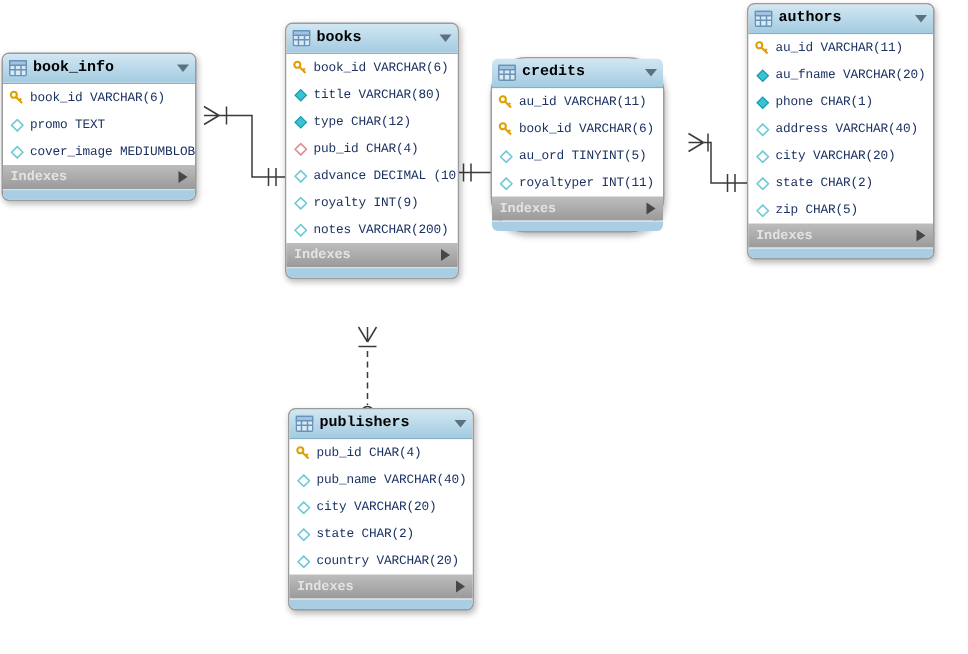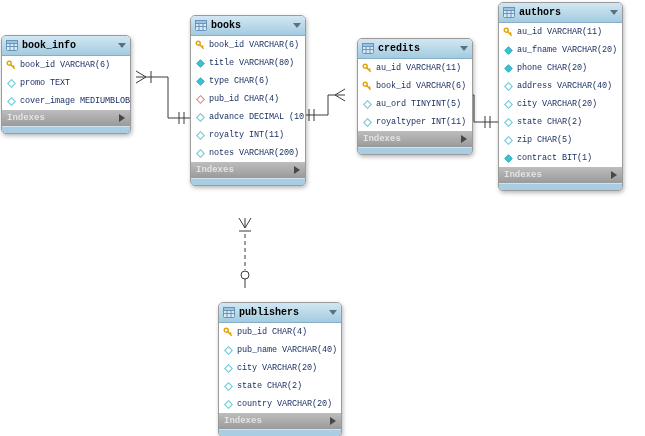--- a/index.html
+++ b/index.html
@@ -128,21 +128,21 @@
             </svg>
           </span>
           <span>title VARCHAR(80)</span>
         </div>
         <div class="row">
           <span class="cicon">
             <svg width="9" height="9" viewBox="0 0 9 9">
               <path d="M4.5 0.7 L8.3 4.5 L4.5 8.3 L0.7 4.5 Z" fill="#39c2d4" stroke="#169aae" stroke-width="0.8"></path>
             </svg>
           </span>
-          <span>type CHAR(6)</span>
+          <span>type CHAR(12)</span>
         </div>
         <div class="row">
           <span class="cicon">
             <svg width="9" height="9" viewBox="0 0 9 9">
               <path d="M4.5 0.7 L8.3 4.5 L4.5 8.3 L0.7 4.5 Z" fill="#ffffff" stroke="#d98f95" stroke-width="1.1"></path>
             </svg>
           </span>
           <span>pub_id CHAR(4)</span>
         </div>
         <div class="row">
@@ -152,39 +152,39 @@
             </svg>
           </span>
           <span>advance DECIMAL (10,2)</span>
         </div>
         <div class="row">
           <span class="cicon">
             <svg width="9" height="9" viewBox="0 0 9 9">
               <path d="M4.5 0.7 L8.3 4.5 L4.5 8.3 L0.7 4.5 Z" fill="#ffffff" stroke="#6fc9d6" stroke-width="1.1"></path>
             </svg>
           </span>
-          <span>royalty INT(11)</span>
+          <span>royalty INT(9)</span>
         </div>
         <div class="row">
           <span class="cicon">
             <svg width="9" height="9" viewBox="0 0 9 9">
               <path d="M4.5 0.7 L8.3 4.5 L4.5 8.3 L0.7 4.5 Z" fill="#ffffff" stroke="#6fc9d6" stroke-width="1.1"></path>
             </svg>
           </span>
           <span>notes VARCHAR(200)</span>
         </div>
       </div>
     <div class="tfoot">
       <span>Indexes</span>
       <div class="arrow"></div>
     </div>
     <div class="strip"></div>
   </div>
 
-  <div class="table" style="left:357px;top:38px;width:114px;">
+  <div class="table" style="left:327px;top:38px;width:114px;border-radius:24px;">
     <div class="thead">
       <svg width="12" height="11" viewBox="0 0 12 11">
           <rect x="0.5" y="0.5" width="11" height="10" rx="1" fill="#d9eaf6" stroke="#6a93b8"></rect>
           <rect x="0.5" y="0.5" width="11" height="3" fill="#9fc3e0" stroke="#6a93b8"></rect>
           <path d="M0.5 6.5 H11.5 M4 3.5 V10.5 M8 3.5 V10.5" stroke="#6a93b8"></path>
         </svg>
       <span class="title">credits</span>
       <div class="tri"></div>
     </div>
     <div class="rows">
@@ -257,21 +257,21 @@
             </svg>
           </span>
           <span>au_fname VARCHAR(20)</span>
         </div>
         <div class="row">
           <span class="cicon">
             <svg width="9" height="9" viewBox="0 0 9 9">
               <path d="M4.5 0.7 L8.3 4.5 L4.5 8.3 L0.7 4.5 Z" fill="#39c2d4" stroke="#169aae" stroke-width="0.8"></path>
             </svg>
           </span>
-          <span>phone CHAR(20)</span>
+          <span>phone CHAR(1)</span>
         </div>
         <div class="row">
           <span class="cicon">
             <svg width="9" height="9" viewBox="0 0 9 9">
               <path d="M4.5 0.7 L8.3 4.5 L4.5 8.3 L0.7 4.5 Z" fill="#ffffff" stroke="#6fc9d6" stroke-width="1.1"></path>
             </svg>
           </span>
           <span>address VARCHAR(40)</span>
         </div>
         <div class="row">
@@ -291,37 +291,29 @@
           <span>state CHAR(2)</span>
         </div>
         <div class="row">
           <span class="cicon">
             <svg width="9" height="9" viewBox="0 0 9 9">
               <path d="M4.5 0.7 L8.3 4.5 L4.5 8.3 L0.7 4.5 Z" fill="#ffffff" stroke="#6fc9d6" stroke-width="1.1"></path>
             </svg>
           </span>
           <span>zip CHAR(5)</span>
         </div>
-        <div class="row">
-          <span class="cicon">
-            <svg width="9" height="9" viewBox="0 0 9 9">
-              <path d="M4.5 0.7 L8.3 4.5 L4.5 8.3 L0.7 4.5 Z" fill="#39c2d4" stroke="#169aae" stroke-width="0.8"></path>
-            </svg>
-          </span>
-          <span>contract BIT(1)</span>
-        </div>
-      </div>
-    <div class="tfoot">
-      <span>Indexes</span>
-      <div class="arrow"></div>
-    </div>
-    <div class="strip"></div>
-  </div>
-
-  <div class="table" style="left:192px;top:302px;width:122px;margin-left:26px;">
+      </div>
+    <div class="tfoot">
+      <span>Indexes</span>
+      <div class="arrow"></div>
+    </div>
+    <div class="strip"></div>
+  </div>
+
+  <div class="table" style="left:192px;top:272px;width:122px;">
     <div class="thead">
       <svg width="12" height="11" viewBox="0 0 12 11">
           <rect x="0.5" y="0.5" width="11" height="10" rx="1" fill="#d9eaf6" stroke="#6a93b8"></rect>
           <rect x="0.5" y="0.5" width="11" height="3" fill="#9fc3e0" stroke="#6a93b8"></rect>
           <path d="M0.5 6.5 H11.5 M4 3.5 V10.5 M8 3.5 V10.5" stroke="#6a93b8"></path>
         </svg>
       <span class="title">publishers</span>
       <div class="tri"></div>
     </div>
     <div class="rows">

